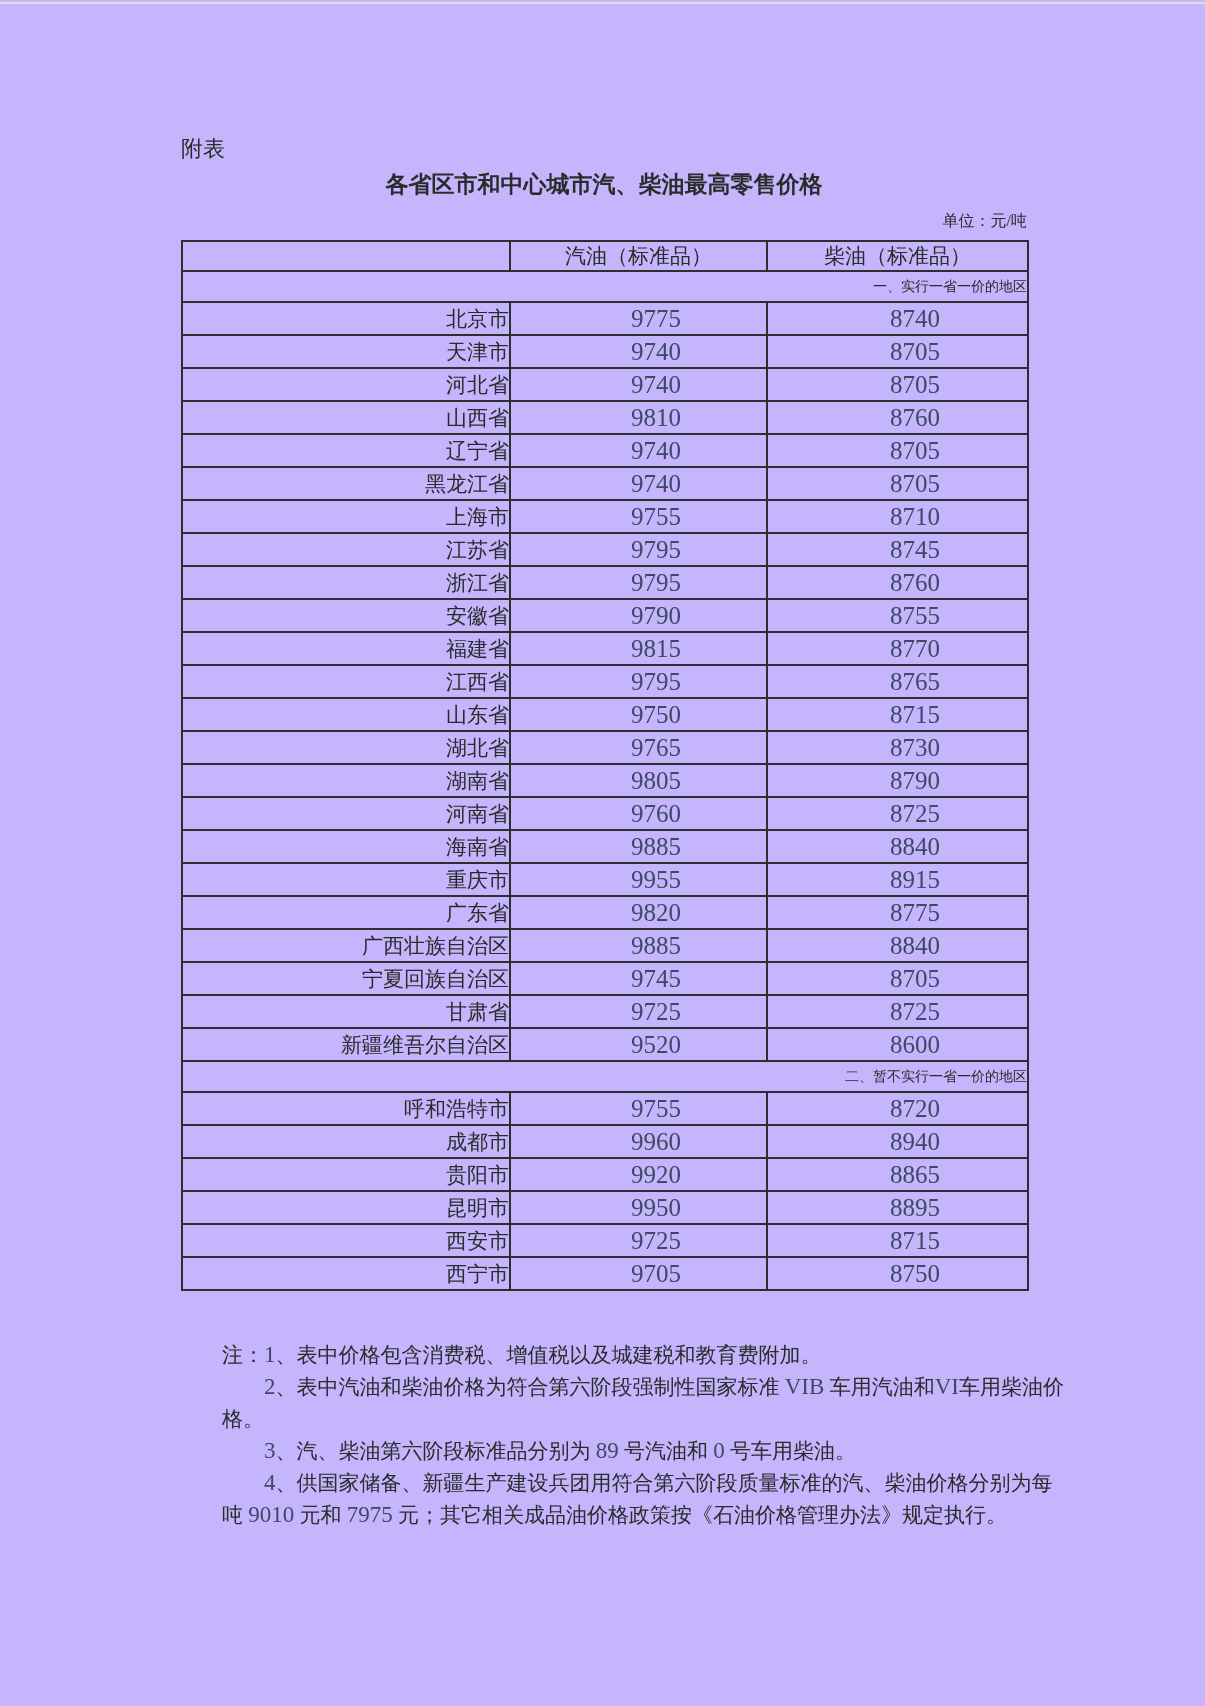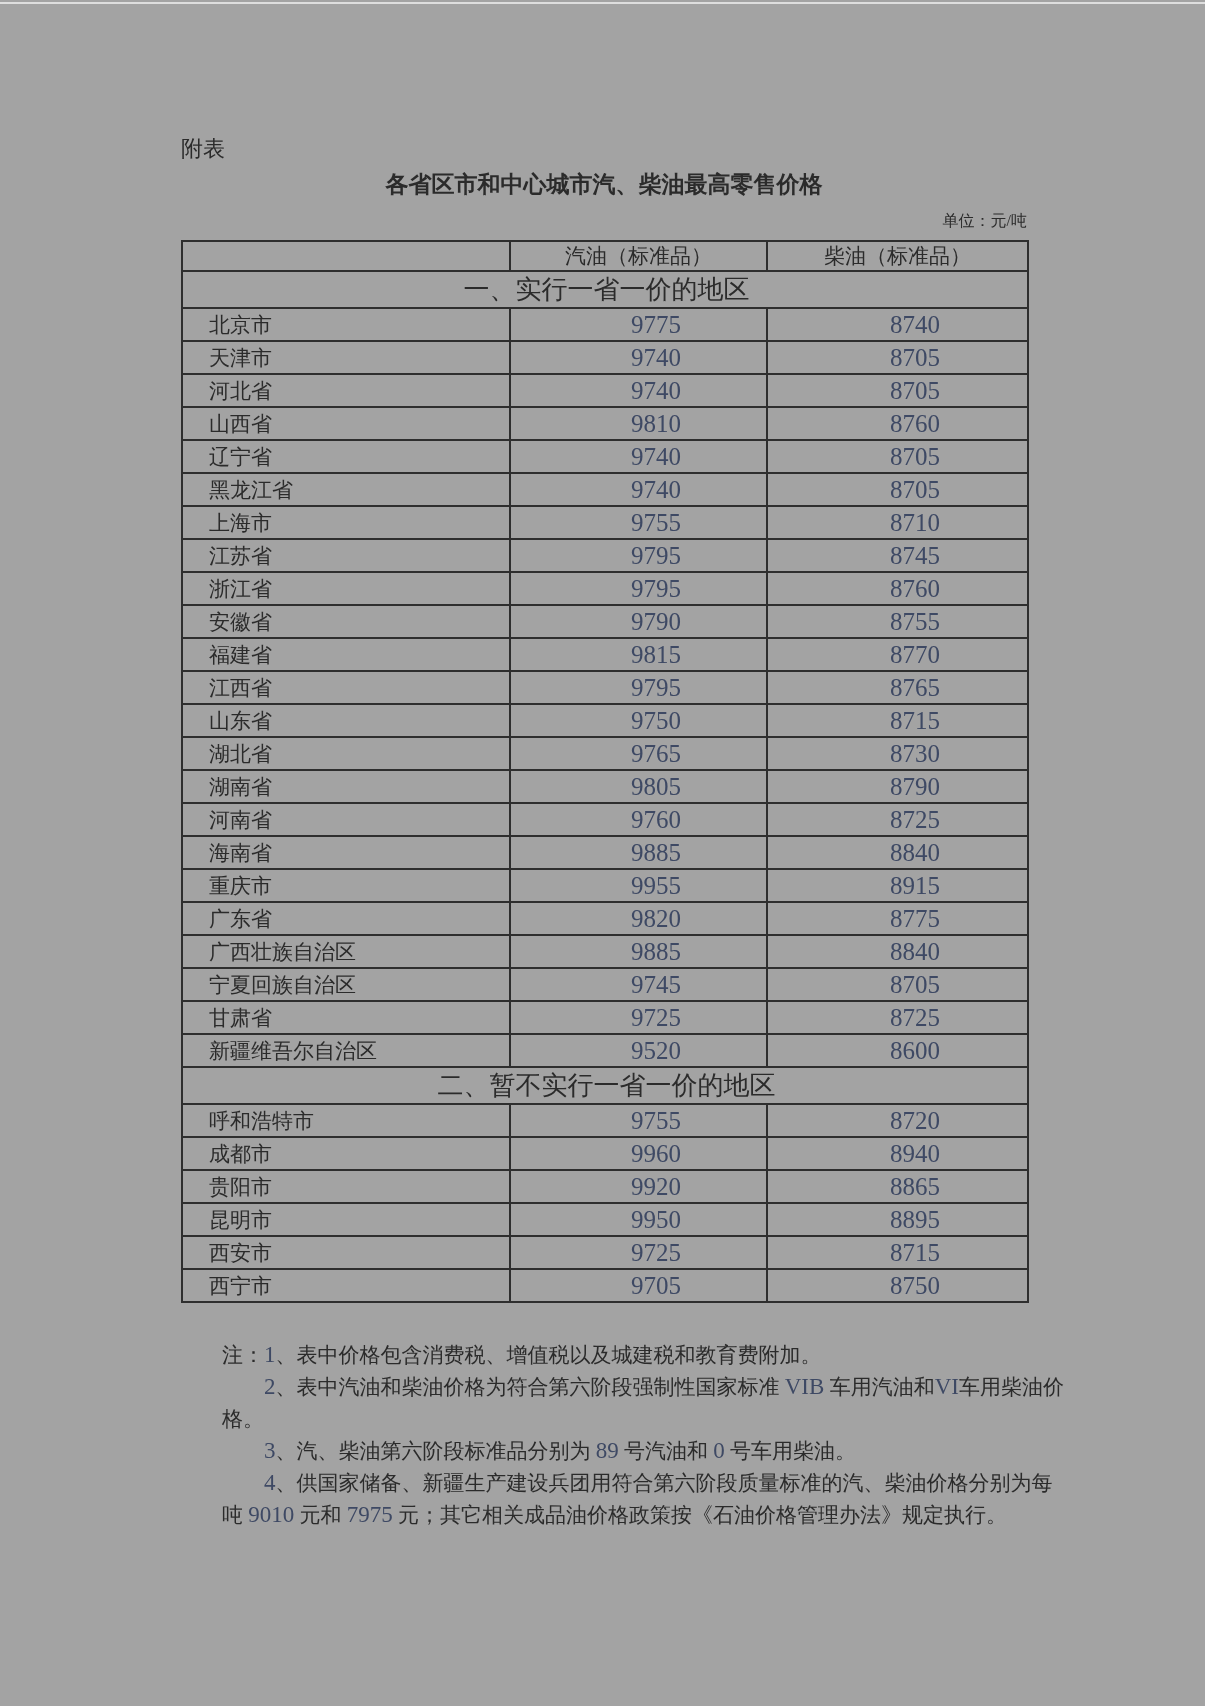--- a/index.html
+++ b/index.html
@@ -1,19 +1,19 @@
 <!DOCTYPE html>
 <html><head>
 <meta charset="utf-8">
 <style>
   html,body{margin:0;padding:0;background:#ffffff;}
   .page{
     position:relative;
     width:1205px;height:1706px;
-    background:#a3a3a3;
+    background:#c4b5fd;
     font-family:"Liberation Serif","DejaVu Serif",serif;
     color:#2b2b2b;
     overflow:hidden;
   }
   .topline{
     position:absolute;top:2px;left:0;width:100%;height:2px;
     background:#dedede;
   }
   .attach{
     position:absolute;left:181px;top:136px;
@@ -33,22 +33,22 @@
   }
   .price-table th,.price-table td{
     border:2px solid #2e2e2e;
     padding:0;font-weight:normal;
     overflow:hidden;white-space:nowrap;
   }
   .price-table thead tr{height:24px;}
   .price-table tr.section-row{height:31px;}
   .price-table tr.data-row{height:33px;}
   th.col-label{text-align:center;font-size:21px;}
-  td.section-cell{font-size:26px;padding-left:3px;text-align:center;}
-  td.region-cell{font-size:21px;padding-left:26px;text-align:left;}
+  td.section-cell{font-size:14px;padding-left:3px;text-align:right;}
+  td.region-cell{font-size:21px;padding-left:26px;text-align:right;}
   td.price-cell{
     text-align:center;font-size:25px;
     color:#3e4964;
     font-family:"Liberation Serif","DejaVu Serif",serif;
     padding-left:35px;
   }
   .notes{
     position:absolute;left:182px;top:1339px;width:866px;
     font-size:21px;line-height:32px;margin-left:40px;
   }

